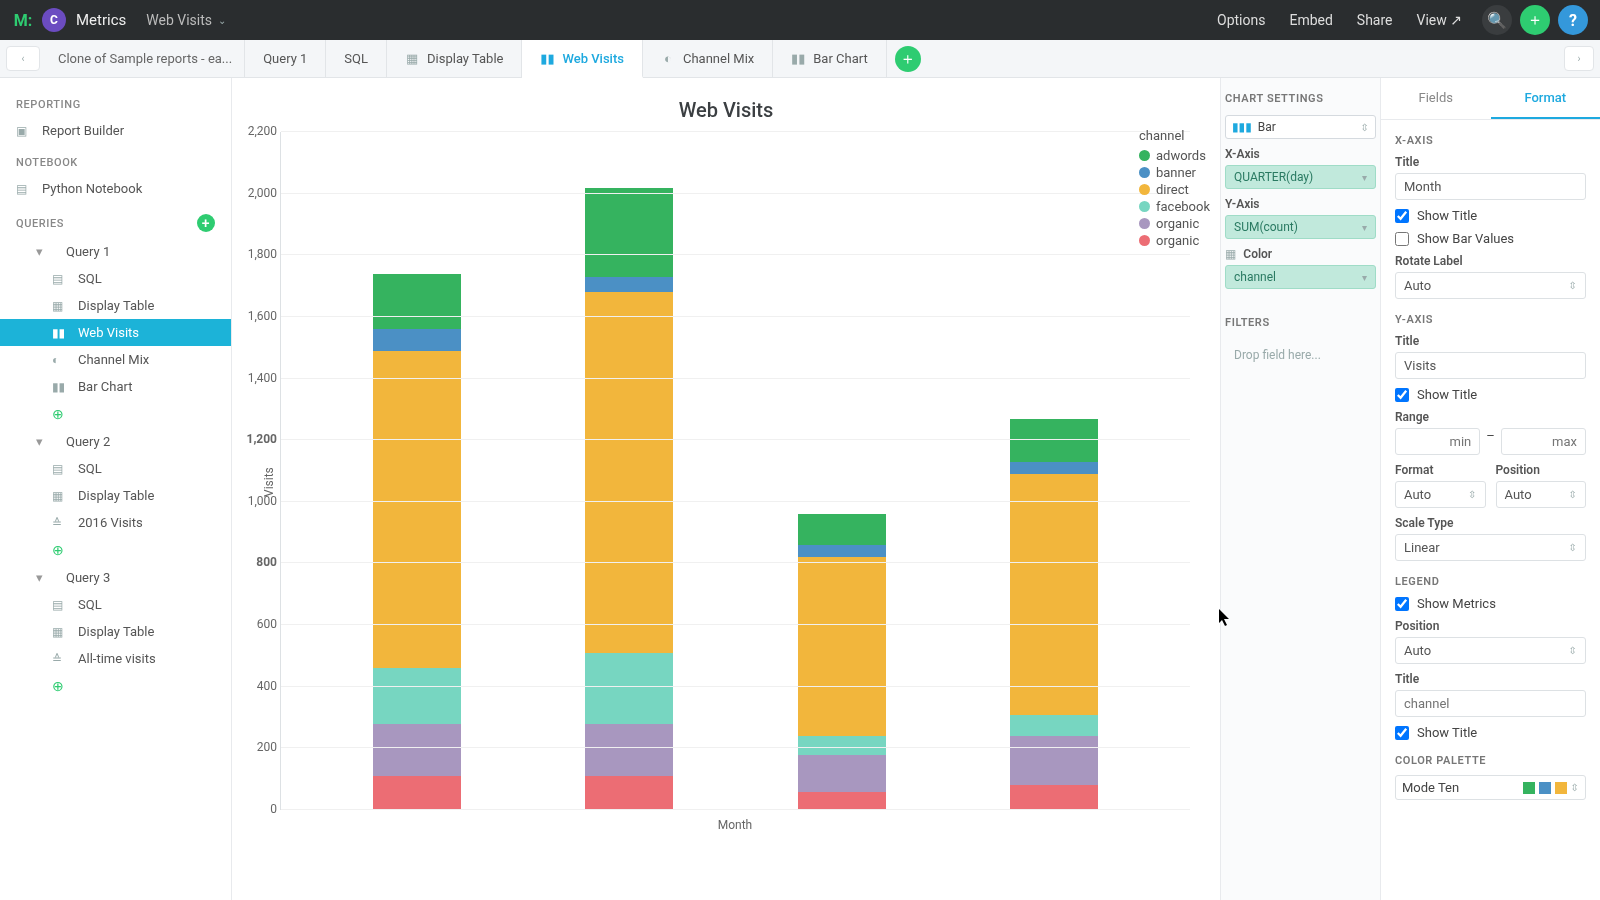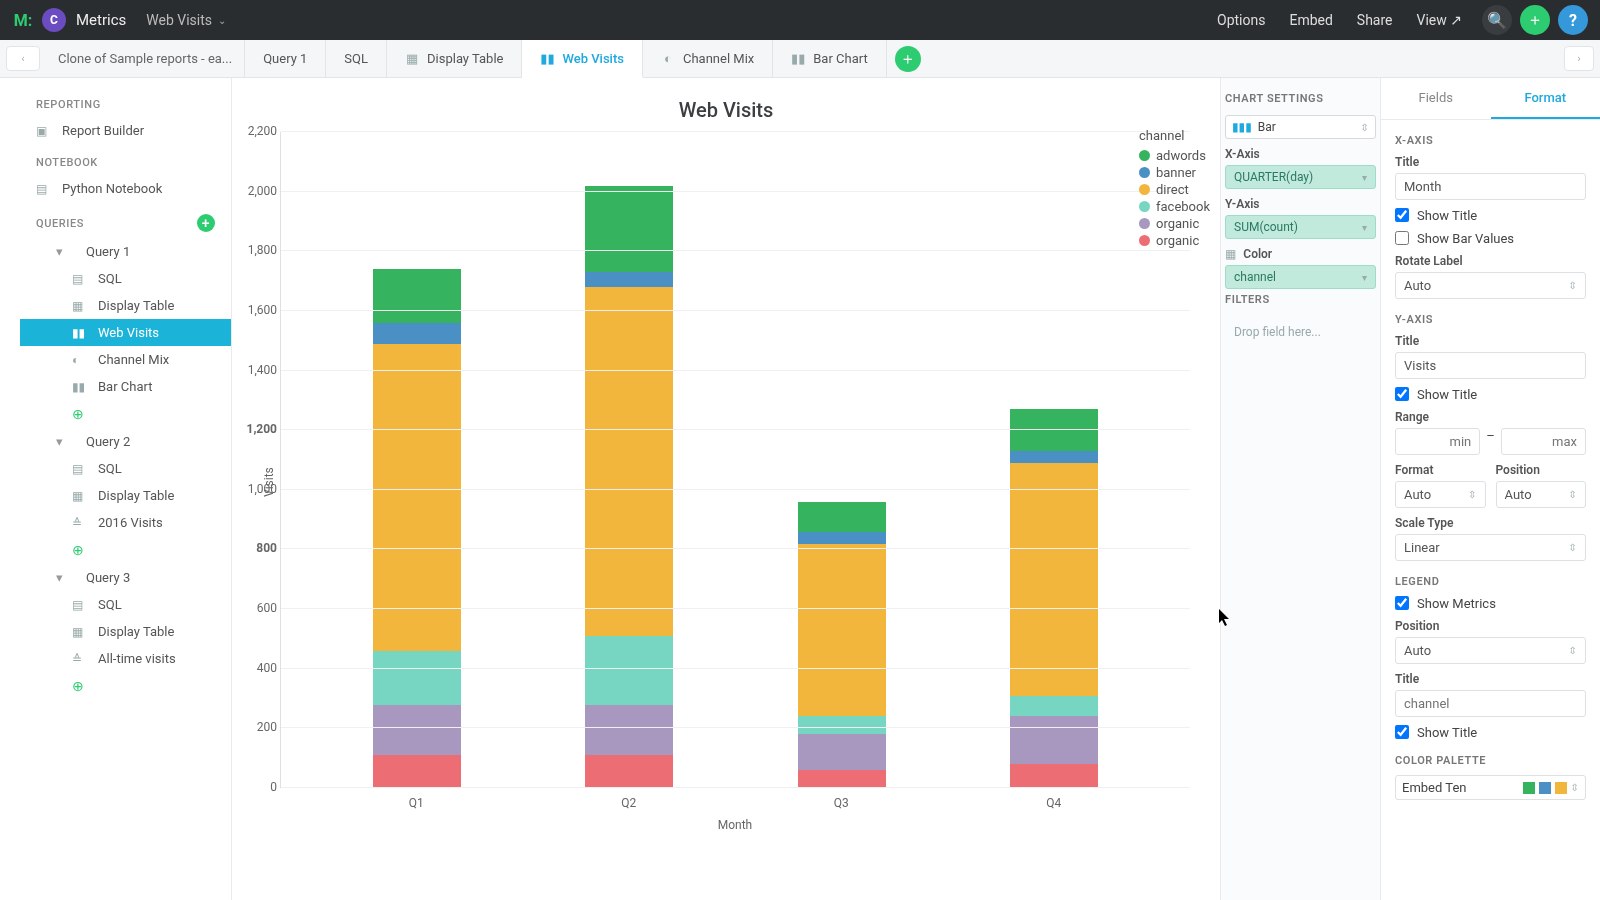--- a/index.html
+++ b/index.html
@@ -24,21 +24,21 @@
 .bc-text { display:flex; align-items:center; padding: 0 12px; color:#666; font-size:13px; border-right:1px solid #e2e5e8; min-width: 170px; }
 .tab { display: flex; align-items: center; padding: 0 18px; border-right: 1px solid #e2e5e8; gap: 8px; color: #555; font-size: 13px; background:#f4f6f8; }
 .tab.active { background: #fff; color: #1ea9df; border-bottom: 2px solid #fff; margin-bottom: -1px; font-weight: 500; }
 .tab-icon { width: 14px; height: 14px; display:inline-flex; align-items:center; justify-content:center; color:#9aa; }
 .tab.active .tab-icon { color:#1ea9df; }
 .add-tab { width: 26px; height: 26px; border-radius: 50%; background: #2ecc71; color: #fff; display:flex; align-items:center; justify-content:center; margin:6px 8px; font-size:16px; }
 .forward-chip { width:30px; margin:6px; border:1px solid #e2e5e8; border-radius:4px; display:flex; align-items:center; justify-content:center; background:#fff; margin-left:auto; }
 
 
 .main { display: flex; height: calc(900px - 40px - 38px); }
-.sidebar { width: 232px; border-right: 1px solid #e8eaed; background: #fff; padding-top: 8px; overflow-y: auto; padding-left: 20px; }
+.sidebar { width: 232px; border-right: 1px solid #e8eaed; background: #fff; padding-top: 8px; overflow-y: auto; }
 .sb-header { font-size: 11px; letter-spacing: .6px; color: #888; padding: 12px 16px 6px; font-weight: 500; display:flex; justify-content:space-between; align-items:center; }
 .sb-item { display: flex; align-items: center; gap: 10px; padding: 6px 16px; color: #555; font-size: 13px; }
 .sb-item.active { background: #1cb3d8; color: #fff; border-radius: 0; }
 .sb-item .ic { width: 16px; display:inline-flex; color: #9aa; font-size:12px; }
 .sb-item.active .ic { color:#fff; }
 .sb-item.child { padding-left: 36px; }
 .sb-item.grandchild { padding-left: 52px; }
 .sb-collapse { width:20px; color:#999; }
 .sb-add { color:#2ecc71; font-size:14px; }
 .plus-circle { width:18px;height:18px; border-radius:50%; background:#2ecc71; color:#fff; font-size:14px; display:flex; align-items:center; justify-content:center; }
@@ -73,21 +73,21 @@
 .drop { color:#9aa; font-size:12px; padding:8px; border:1px dashed transparent; }
 
 .panel2 { width: 220px; border-left: 1px solid #e8eaed; padding: 0 14px 20px; overflow-y:auto; }
 .tabs2 { display:flex; border-bottom:1px solid #e8eaed; margin: 0 -14px 12px; }
 .tabs2 .t2 { flex:1; text-align:center; padding:12px 0; font-size:13px; color:#888; }
 .tabs2 .t2.active { color:#1ea9df; border-bottom:2px solid #1ea9df; font-weight:500; }
 .section-header { font-size:11px; letter-spacing:.6px; color:#777; font-weight:600; margin: 14px 0 8px; }
 .field-label { font-size:12px; color:#555; margin: 8px 0 4px; font-weight:600; }
 .input, .select { width:100%; border:1px solid #dde1e4; border-radius:3px; padding:5px 8px; font-size:13px; color:#555; background:#fff; }
 .select { display:flex; justify-content:space-between; align-items:center; }
-.check-row { display:flex; align-items:flex-start; gap:8px; margin:8px 0; }
+.check-row { display:flex; align-items:flex-end; gap:8px; margin:8px 0; }
 .check-row input { width:14px; height:14px; }
 .range-row { display:flex; align-items:flex-start; gap:6px; }
 .range-row .input { flex:1; text-align:right; color:#bbb; }
 .row2 { display:flex; gap:10px; }
 .row2 > div { flex:1; }
 .palette-row { display:flex; align-items:center; gap:4px; border:1px solid #dde1e4; border-radius:3px; padding:4px 6px; }
 .palette-row .pname { flex:1; }
 .pswatch { width:12px; height:12px; }
 
 .caret { font-size:10px; color:#9aa; }
@@ -307,26 +307,20 @@
             <div class="grid-line" style="bottom: 81.8182%;">
               <span class="tick">1,800</span>
             </div>
             <div class="grid-line" style="bottom: 90.9091%;">
               <span class="tick">2,000</span>
             </div>
             <div class="grid-line" style="bottom: 100%;">
               <span class="tick">2,200</span>
             </div>
           </div>
-        <div class="x-axis" id="xaxis">
-            <span style="width: 88px; text-align: center;">Q1</span>
-            <span style="width: 88px; text-align: center;">Q2</span>
-            <span style="width: 88px; text-align: center;">Q3</span>
-            <span style="width: 88px; text-align: center;">Q4</span>
-          </div>
         <div class="chart-xlabel">Month</div>
       </div>
     </div>
     <div class="legend">
       <div class="legend-title">channel</div>
       <div id="legend-items">
           <div class="legend-item">
             <span class="swatch" style="background:#35b35f"></span>
             <span>adwords</span>
           </div>
@@ -377,21 +371,21 @@
       <span class="caret">▾</span>
     </div>
     <div class="label">
       <span style="font-weight:normal;color:#9aa;margin-right:4px">▦</span>
       <span>Color</span>
     </div>
     <div class="pill green">
       <span>channel</span>
       <span class="caret">▾</span>
     </div>
-    <div class="pheader" style="margin-top:4px">FILTERS</div>
+    <div class="pheader" style="margin-top:27px">FILTERS</div>
     <div class="drop">Drop field here...</div>
   </div>
 
   <div class="panel2">
     <div class="tabs2">
       <div class="t2">Fields</div>
       <div class="t2 active">Format</div>
     </div>
 
     <div class="section-header">X-AXIS</div>
@@ -458,20 +452,20 @@
       </div>
     <div class="field-label">Title</div>
     <input class="input" style="color: rgb(187, 187, 187);" placeholder="channel">
     <label class="check-row">
         <input type="checkbox" checked="" style="">
         <span>Show Title</span>
       </label>
 
     <div class="section-header">COLOR PALETTE</div>
     <div class="palette-row">
-      <span class="pname">Embed Ten</span>
+      <span class="pname">Mode Ten</span>
       <span class="pswatch" style="background:#35b35f"></span>
       <span class="pswatch" style="background:#4b90c5"></span>
       <span class="pswatch" style="background:#f2b63c"></span>
       <span class="caret">⇳</span>
     </div>
   </div>
 </div>
 
 </body></html>

